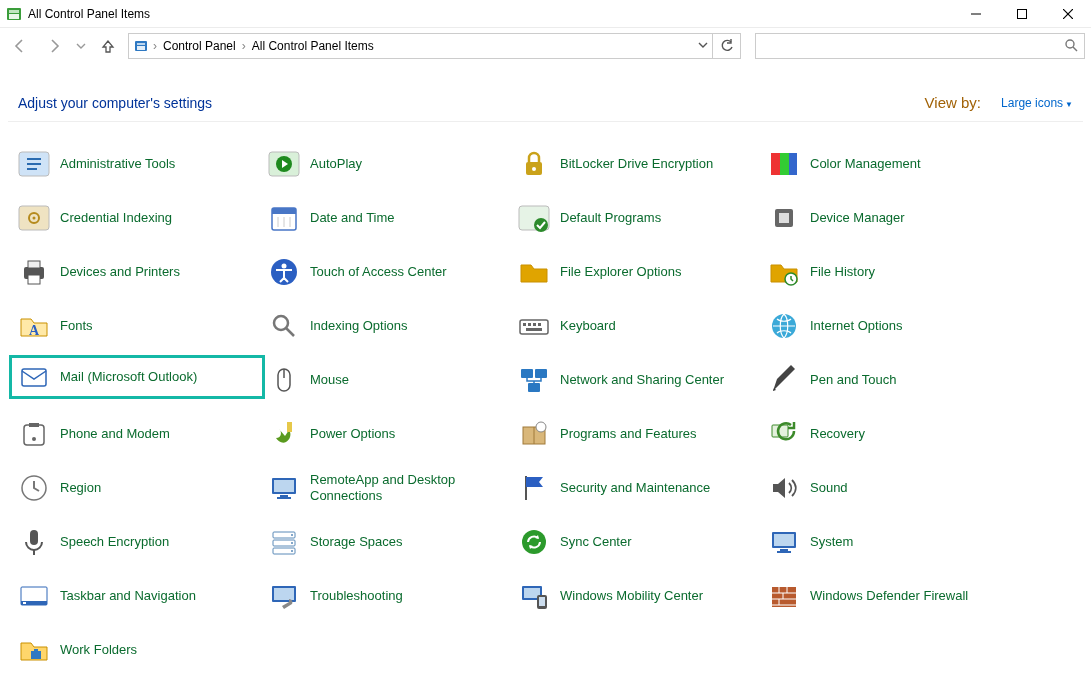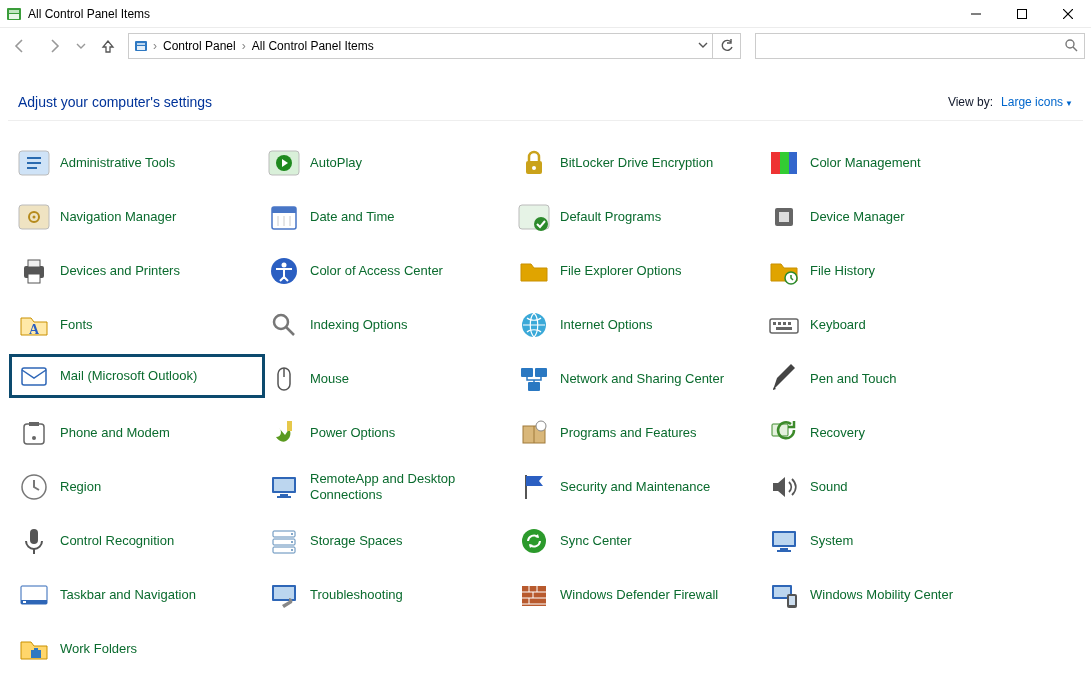--- a/index.html
+++ b/index.html
@@ -69,47 +69,48 @@
     margin-left:8px;
   }
   .searchbox input{
     border:none;outline:none;flex:1;font-size:12px;
   }
   .searchbox .sicon{ color:#777;}
   
   .subheader{
     display:flex;align-items:center;
     padding: 30px 18px 10px 18px;
+    gap: 12px;
   }
   .subheader .heading{
     color:#003399; font-size:14px;
   }
   .subheader .spacer{flex:1;}
-  .viewby{ color:#0f172a; font-size:12px;}
+  .viewby{ color:#a16207; font-size:15px;}
   .viewval{ color:#0066cc; font-size:12px; margin-left:8px;}
   .viewval .tri{ font-size:8px; margin-left:2px;}
   .divider{
     height:1px;background:#eee;margin:0 8px 20px 8px;
   }
   
   .grid{
     display:grid;
     grid-template-columns: repeat(4, 250px);
     column-gap: 0px;
     row-gap: 10px;
     padding: 0 12px;
   }
   .item{
     display:flex;align-items:center;
     height:44px;
     padding:2px 4px;
     position:relative;
   }
   .item.highlighted{
-    border:3px solid #0c4a6e;
+    border:3px solid #14b8a6;
     margin:-3px;
     padding-right: 10px;
   }
   .item .icon{
     width:36px;height:36px;flex:0 0 36px;
     display:flex;align-items:center;justify-content:center;
     margin-right:8px;
   }
   .item .label{
     color:#0a6b2e;
@@ -259,21 +260,21 @@
     <div class="label">Color Management</div>
     </div>
     <div class="item">
     <div class="icon">
         <svg width="34" height="34" viewBox="0 0 34 34">
           <rect x="2" y="5" width="30" height="24" rx="3" fill="#efe3c2" stroke="#bbb"></rect>
           <circle cx="17" cy="17" r="5" fill="none" stroke="#b58a1c" stroke-width="2"></circle>
           <circle cx="17" cy="17" r="1.5" fill="#b58a1c"></circle>
         </svg>
       </div>
-    <div class="label">Navigation Manager</div>
+    <div class="label">Credential Indexing</div>
     </div>
     <div class="item">
     <div class="icon">
         <svg width="34" height="34" viewBox="0 0 34 34">
           <rect x="5" y="7" width="24" height="22" rx="2" fill="#fff" stroke="#4876c6" stroke-width="1.5"></rect>
           <rect x="5" y="7" width="24" height="6" fill="#4876c6"></rect>
           <line x1="11" y1="16" x2="11" y2="26" stroke="#ccc"></line>
           <line x1="17" y1="16" x2="17" y2="26" stroke="#ccc"></line>
           <line x1="23" y1="16" x2="23" y2="26" stroke="#ccc"></line>
         </svg>
@@ -310,21 +311,21 @@
     <div class="label">Devices and Printers</div>
     </div>
     <div class="item">
     <div class="icon">
         <svg width="34" height="34" viewBox="0 0 34 34">
           <circle cx="17" cy="17" r="13" fill="#2b5fc2"></circle>
           <circle cx="17" cy="11" r="2.5" fill="#fff"></circle>
           <path d="M9 15h16M17 15v10M13 27l4-4 4 4" stroke="#fff" stroke-width="2" fill="none"></path>
         </svg>
       </div>
-    <div class="label">Color of Access Center</div>
+    <div class="label">Touch of Access Center</div>
     </div>
     <div class="item">
     <div class="icon">
         <svg width="34" height="34" viewBox="0 0 34 34">
           <path d="M4 10h10l3 4h13v13H4z" fill="#e0a400" stroke="#c99000"></path>
         </svg>
       </div>
     <div class="label">File Explorer Options</div>
     </div>
     <div class="item">
@@ -347,46 +348,46 @@
     <div class="label">Fonts</div>
     </div>
     <div class="item">
     <div class="icon">
         <svg width="34" height="34" viewBox="0 0 34 34">
           <circle cx="14" cy="14" r="7" fill="none" stroke="#777" stroke-width="2.5"></circle>
           <line x1="19" y1="19" x2="27" y2="27" stroke="#777" stroke-width="2.5"></line>
         </svg>
       </div>
     <div class="label">Indexing Options</div>
-    </div>
-    <div class="item">
-    <div class="icon">
-        <svg width="34" height="34" viewBox="0 0 34 34">
-          <circle cx="17" cy="17" r="12" fill="#3ba9d8"></circle>
-          <path d="M6 17h22M17 5c5 5 5 19 0 24M17 5c-5 5-5 19 0 24" stroke="#fff" fill="none" stroke-width="1.2"></path>
-          <path d="M10 10c3 3 11 3 14 0M10 24c3-3 11-3 14 0" stroke="#fff" fill="none" stroke-width="1.2"></path>
-        </svg>
-      </div>
-    <div class="label">Internet Options</div>
     </div>
     <div class="item">
     <div class="icon">
         <svg width="34" height="34" viewBox="0 0 34 34">
           <rect x="3" y="11" width="28" height="14" rx="2" fill="#fff" stroke="#666" stroke-width="1.5"></rect>
           <g fill="#666">
             <rect x="6" y="14" width="3" height="3"></rect>
             <rect x="11" y="14" width="3" height="3"></rect>
             <rect x="16" y="14" width="3" height="3"></rect>
             <rect x="21" y="14" width="3" height="3"></rect>
             <rect x="9" y="19" width="16" height="3"></rect>
           </g>
         </svg>
       </div>
     <div class="label">Keyboard</div>
     </div>
+    <div class="item">
+    <div class="icon">
+        <svg width="34" height="34" viewBox="0 0 34 34">
+          <circle cx="17" cy="17" r="12" fill="#3ba9d8"></circle>
+          <path d="M6 17h22M17 5c5 5 5 19 0 24M17 5c-5 5-5 19 0 24" stroke="#fff" fill="none" stroke-width="1.2"></path>
+          <path d="M10 10c3 3 11 3 14 0M10 24c3-3 11-3 14 0" stroke="#fff" fill="none" stroke-width="1.2"></path>
+        </svg>
+      </div>
+    <div class="label">Internet Options</div>
+    </div>
     <div class="item highlighted">
     <div class="icon">
         <svg width="34" height="34" viewBox="0 0 34 34">
           <rect x="5" y="9" width="24" height="17" rx="2" fill="#fff" stroke="#2e66b7" stroke-width="1.5"></rect>
           <path d="M5 11l12 8 12-8" fill="none" stroke="#2e66b7" stroke-width="1.5"></path>
         </svg>
       </div>
     <div class="label">Mail (Microsoft Outlook)</div>
     </div>
     <div class="item">
@@ -496,21 +497,21 @@
     <div class="label">Sound</div>
     </div>
     <div class="item">
     <div class="icon">
         <svg width="34" height="34" viewBox="0 0 34 34">
           <rect x="13" y="5" width="8" height="15" rx="4" fill="#555"></rect>
           <path d="M9 17a8 8 0 0 0 16 0" fill="none" stroke="#555" stroke-width="2"></path>
           <line x1="17" y1="25" x2="17" y2="30" stroke="#555" stroke-width="2"></line>
         </svg>
       </div>
-    <div class="label">Control Recognition</div>
+    <div class="label">Speech Encryption</div>
     </div>
     <div class="item">
     <div class="icon">
         <svg width="34" height="34" viewBox="0 0 34 34">
           <rect x="6" y="7" width="22" height="6" rx="1" fill="#fff" stroke="#5a8ab8"></rect>
           <rect x="6" y="15" width="22" height="6" rx="1" fill="#fff" stroke="#5a8ab8"></rect>
           <rect x="6" y="23" width="22" height="6" rx="1" fill="#fff" stroke="#5a8ab8"></rect>
           <circle cx="25" cy="10" r="1" fill="#5a8ab8"></circle>
           <circle cx="25" cy="18" r="1" fill="#5a8ab8"></circle>
           <circle cx="25" cy="26" r="1" fill="#5a8ab8"></circle>
@@ -551,20 +552,31 @@
     </div>
     <div class="item">
     <div class="icon">
         <svg width="34" height="34" viewBox="0 0 34 34">
           <rect x="5" y="7" width="24" height="16" rx="1" fill="#2e66b7"></rect>
           <rect x="7" y="9" width="20" height="12" fill="#bcd6ef"></rect>
           <path d="M22 20c3 0 4 3 3 5l-8 5-2-3 7-4z" fill="#888"></path>
         </svg>
       </div>
     <div class="label">Troubleshooting</div>
+    </div>
+    <div class="item">
+    <div class="icon">
+        <svg width="34" height="34" viewBox="0 0 34 34">
+          <rect x="5" y="7" width="20" height="14" rx="1" fill="#2e66b7"></rect>
+          <rect x="7" y="9" width="16" height="10" fill="#bcd6ef"></rect>
+          <rect x="20" y="16" width="10" height="14" rx="2" fill="#555"></rect>
+          <rect x="22" y="18" width="6" height="9" fill="#cde"></rect>
+        </svg>
+      </div>
+    <div class="label">Windows Mobility Center</div>
     </div>
     <div class="item">
     <div class="icon">
         <svg width="34" height="34" viewBox="0 0 34 34">
           <rect x="5" y="8" width="24" height="20" fill="#b85a2e"></rect>
           <g stroke="#fff" stroke-width="1">
             <line x1="5" y1="14" x2="29" y2="14"></line>
             <line x1="5" y1="20" x2="29" y2="20"></line>
             <line x1="5" y1="26" x2="29" y2="26"></line>
             <line x1="12" y1="8" x2="12" y2="14"></line>
@@ -572,31 +584,20 @@
             <line x1="16" y1="14" x2="16" y2="20"></line>
             <line x1="12" y1="20" x2="12" y2="26"></line>
           </g>
         </svg>
       </div>
     <div class="label">Windows Defender Firewall</div>
     </div>
     <div class="item">
     <div class="icon">
         <svg width="34" height="34" viewBox="0 0 34 34">
-          <rect x="5" y="7" width="20" height="14" rx="1" fill="#2e66b7"></rect>
-          <rect x="7" y="9" width="16" height="10" fill="#bcd6ef"></rect>
-          <rect x="20" y="16" width="10" height="14" rx="2" fill="#555"></rect>
-          <rect x="22" y="18" width="6" height="9" fill="#cde"></rect>
-        </svg>
-      </div>
-    <div class="label">Windows Mobility Center</div>
-    </div>
-    <div class="item">
-    <div class="icon">
-        <svg width="34" height="34" viewBox="0 0 34 34">
           <path d="M4 10h10l3 4h13v13H4z" fill="#ffd66b" stroke="#c99000"></path>
           <rect x="14" y="18" width="10" height="8" fill="#2e78c2"></rect>
           <rect x="17" y="16" width="4" height="3" fill="#2e78c2"></rect>
         </svg>
       </div>
     <div class="label">Work Folders</div>
     </div>
   </div>
 
 </body></html>

